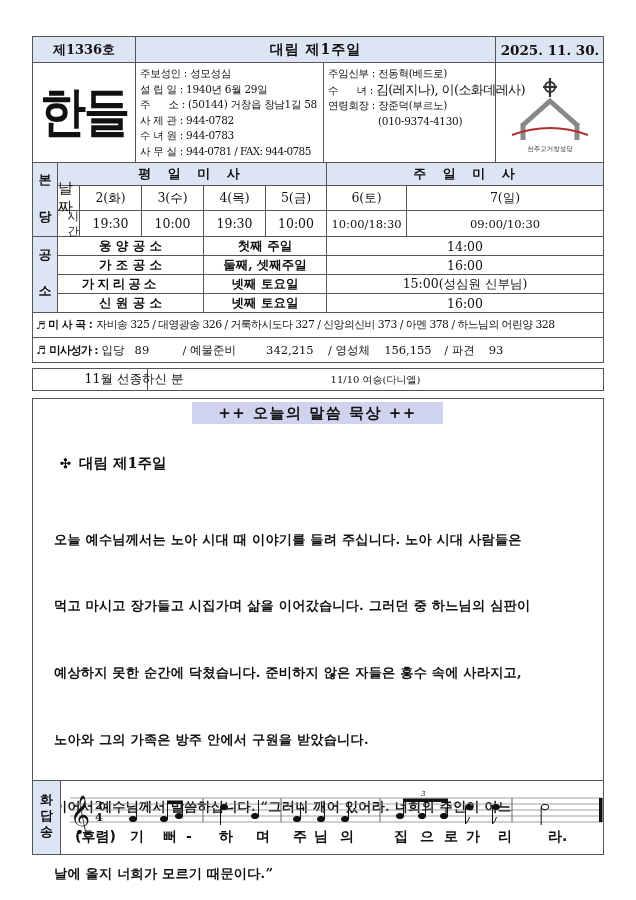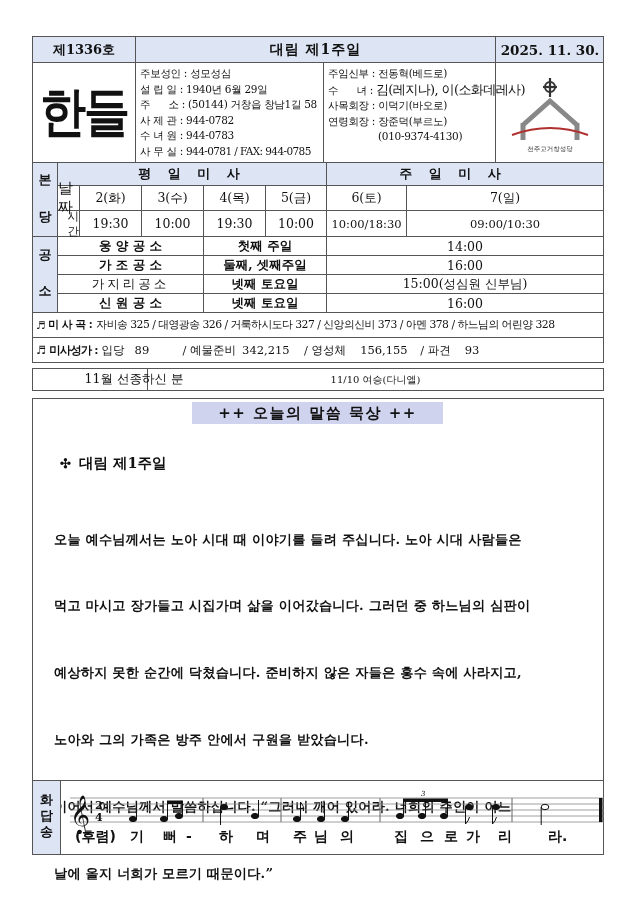--- a/index.html
+++ b/index.html
@@ -41,21 +41,20 @@
   <div class="info-line"><span>설 립 일</span> : <span>1940년 6월 29일</span></div>
   <div class="info-line"><span style="white-space:pre;">주      소</span> : <span>(50144) 거창읍 창남1길 58</span></div>
   <div class="info-line"><span>사 제 관</span> : <span>944-0782</span></div>
   <div class="info-line"><span>수 녀 원</span> : <span>944-0783</span></div>
   <div class="info-line"><span>사 무 실</span> : <span style="letter-spacing:-0.6px;">944-0781 / FAX: 944-0785</span></div>
 </div>
 
 <div class="abs" style="left:328px; top:66px; width:166px;">
   <div class="info-line"><span>주임신부</span> : <span>전동혁(베드로)</span></div>
   <div class="info-line"><span style="white-space:pre;">수      녀</span> : <span style="font-size:13px; letter-spacing:-0.6px;">김(레지나), 이(소화데레사)</span></div>
-  <div class="info-line"><span>사목회장</span> : <span>이덕기(바오로)</span></div>
   <div class="info-line"><span>연령회장</span> : <span>장준덕(부르노)</span></div>
   <div class="info-line" style="padding-left:50px;"><span>(010-9374-4130)</span></div>
 </div>
 
 <div class="abs" style="left:496px; top:63px; width:108px; height:99px;">
   <svg width="108" height="99" viewBox="0 0 108 99">
 
     <circle cx="54" cy="24" r="5" fill="none" stroke="#333" stroke-width="2"></circle>
     <line x1="54" y1="15" x2="54" y2="34" stroke="#333" stroke-width="2.2"></line>
     <line x1="47" y1="24" x2="61" y2="24" stroke="#333" stroke-width="2.2"></line>
@@ -70,21 +69,21 @@
 </div>
 
 <div class="grid-line-h" style="left:32px; top:162px; width:572px;"></div>
 <div class="abs lbl" style="left:33px; top:163px; width:24px; height:73px;"></div>
 <div class="cell" style="left:33px; top:170px; width:24px; height:20px; font-size:13px; font-weight:bold;">본</div>
 <div class="cell" style="left:33px; top:207px; width:24px; height:20px; font-size:13px; font-weight:bold;">당</div>
 <div class="grid-line-v" style="left:57px; top:162px; height:150px;"></div>
 
 <div class="abs hdr" style="left:58px; top:163px; width:545px; height:22px;"></div>
 <div class="cell" style="left:58px; top:163px; width:268px; height:22px; font-size:13px; font-weight:bold; letter-spacing:6px; white-space:pre;">평 일 미 사</div>
-<div class="cell" style="left:315px; top:163px; width:276px; height:22px; font-size:13px; font-weight:bold; letter-spacing:6px; white-space:pre;">주 일 미 사</div>
+<div class="cell" style="left:329px; top:163px; width:276px; height:22px; font-size:13px; font-weight:bold; letter-spacing:6px; white-space:pre;">주 일 미 사</div>
 
 <div class="grid-line-h" style="left:57px; top:185px; width:547px;"></div>
 <div class="grid-line-h" style="left:57px; top:210px; width:547px;"></div>
 <div class="grid-line-h" style="left:32px; top:236px; width:572px;"></div>
 
 <div class="grid-line-v" style="left:79px; top:185px; height:51px;"></div>
 <div class="grid-line-v" style="left:141px; top:185px; height:51px;"></div>
 <div class="grid-line-v" style="left:203px; top:185px; height:51px;"></div>
 <div class="grid-line-v" style="left:265px; top:185px; height:51px;"></div>
 <div class="grid-line-v" style="left:326px; top:162px; height:150px;"></div>
@@ -118,42 +117,42 @@
 <div class="grid-line-h" style="left:32px; top:312px; width:572px;"></div>
 
 <div class="cell" style="left:58px; top:237px; width:145px; height:18px; font-size:12.5px; font-weight:bold; white-space:pre;">웅 양 공 소</div>
 <div class="cell" style="left:204px; top:237px; width:122px; height:18px; font-size:12.5px; font-weight:bold;">첫째 주일</div>
 <div class="cell" style="left:327px; top:237px; width:276px; height:18px; font-size:12.5px;">14:00</div>
 
 <div class="cell" style="left:58px; top:256px; width:145px; height:18px; font-size:12.5px; font-weight:bold; white-space:pre;">가 조 공 소</div>
 <div class="cell" style="left:204px; top:256px; width:122px; height:18px; font-size:12.5px; font-weight:bold;">둘째, 셋째주일</div>
 <div class="cell" style="left:327px; top:256px; width:276px; height:18px; font-size:12.5px;">16:00</div>
 
-<div class="cell" style="left:58px; top:275px; width:145px; height:18px; font-size:12.5px; font-weight:normal; letter-spacing:3px;">가지리공소</div>
+<div class="cell" style="left:48px; top:275px; width:145px; height:18px; font-size:12.5px; font-weight:bold; letter-spacing:3px;">가지리공소</div>
 <div class="cell" style="left:204px; top:275px; width:122px; height:18px; font-size:12.5px; font-weight:bold;">넷째 토요일</div>
 <div class="cell" style="left:327px; top:275px; width:276px; height:18px; font-size:12.5px;text-align:right;">15:00(성심원 신부님)</div>
 
 <div class="cell" style="left:58px; top:294px; width:145px; height:18px; font-size:12.5px; font-weight:bold; white-space:pre;">신 원 공 소</div>
 <div class="cell" style="left:204px; top:294px; width:122px; height:18px; font-size:12.5px; font-weight:bold;">넷째 토요일</div>
 <div class="cell" style="left:327px; top:294px; width:276px; height:18px; font-size:12.5px;">16:00</div>
 
 <div class="abs" style="left:36px; top:314px; width:566px; height:22px; display:flex; align-items:center; font-size:10.8px; white-space:nowrap; letter-spacing:-0.5px;">
   <span style="font-weight:bold; margin-right:3px;">♬</span>
   <span style="font-weight:bold; margin-right:4px;">미 사 곡 :</span>
   <span>자비송 325 / 대영광송 326 / 거룩하시도다 327 / 신앙의신비 373 / 아멘 378 / 하느님의 어린양 328</span>
 </div>
 <div class="grid-line-h" style="left:32px; top:337px; width:572px;"></div>
 
 <div class="abs" style="left:36px; top:339px; width:566px; height:22px; display:flex; align-items:center; font-size:11.5px; white-space:nowrap;">
   <span style="font-weight:bold; margin-right:3px;">♬</span>
   <span style="font-weight:bold; margin-right:4px; letter-spacing:-1px;">미사성가 :</span>
   <span>입당</span>
   <span style="margin-left:10px; width:48px; display:inline-block;">89</span>
   <span>/ 예물준비</span>
-  <span style="margin-left:6px; width:62px; display:inline-block;">342,215</span>
+  <span style="margin-left:30px; width:62px; display:inline-block;">342,215</span>
   <span>/ 영성체</span>
   <span style="margin-left:14px; width:60px; display:inline-block;">156,155</span>
   <span>/ 파견</span>
   <span style="margin-left:14px;">93</span>
 </div>
 
 <div class="abs b" style="left:32px; top:368px; width:572px; height:23px;"></div>
 <div class="grid-line-v" style="left:147px; top:368px; height:23px;"></div>
 <div class="cell" style="left:33px; top:369px; width:114px; height:21px; font-size:12.5px;margin-left:44px;">11월 선종하신 분</div>
 <div class="cell" style="left:148px; top:369px; width:455px; height:21px; font-size:10px;">11/10 여승(다니엘)</div>

